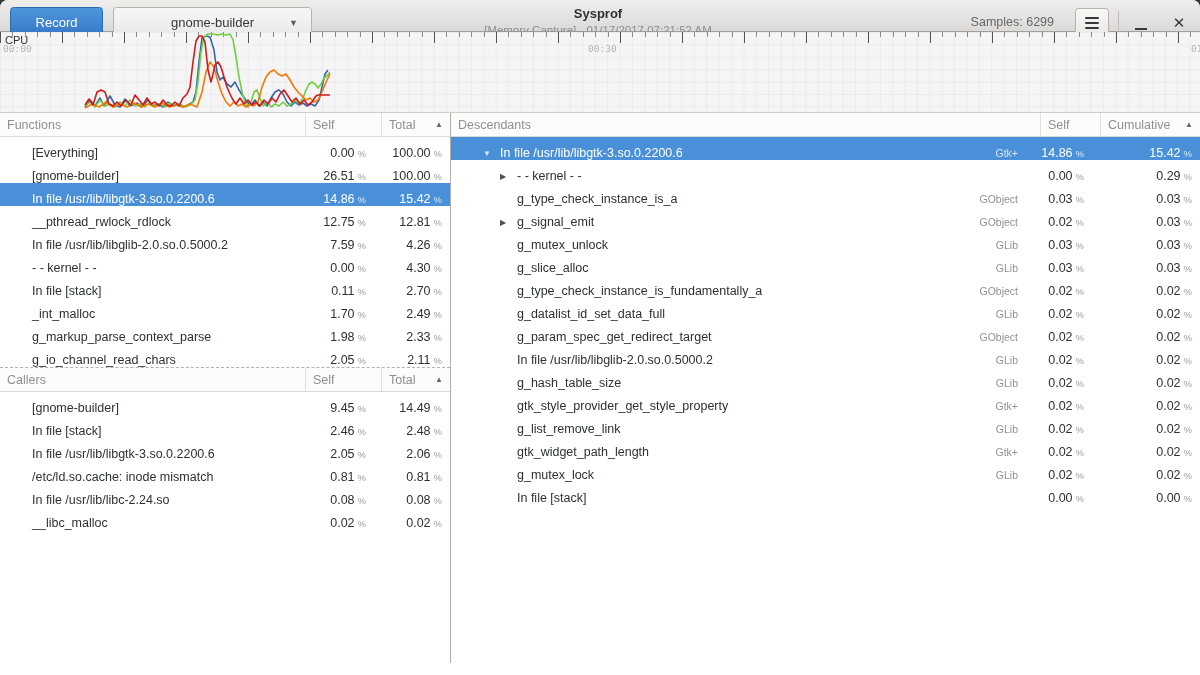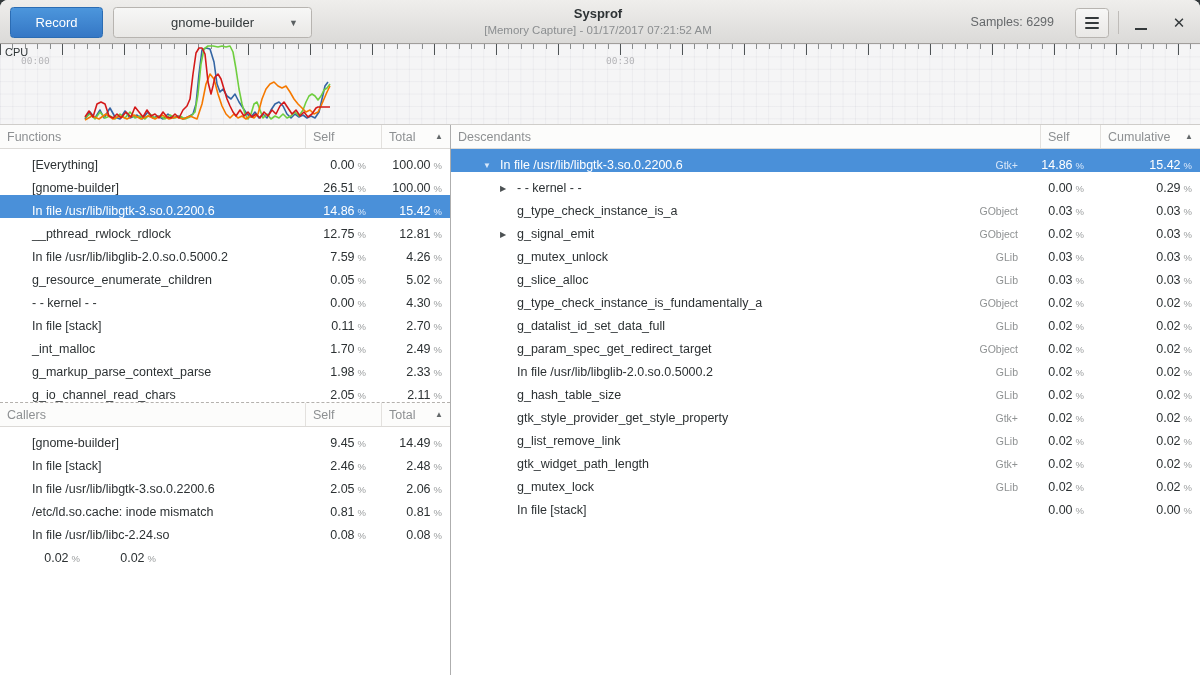--- a/index.html
+++ b/index.html
@@ -1,20 +1,20 @@
 <!DOCTYPE html>
 <html><head>
 <meta charset="utf-8">
 <style>
   html,body{margin:0;padding:0;background:#33393b;}
   .window{width:1200px;height:675px;background:#fff;border-radius:8px 8px 0 0;overflow:hidden;
           position:relative;font-family:"Liberation Sans",sans-serif;}
 
   
-  .headerbar{position:relative;height:44px;box-sizing:border-box;
+  .headerbar{position:relative;height:32px;box-sizing:border-box;
              background:linear-gradient(#efeeec,#dbdad8);border-bottom:1px solid #a19e9b;}
   .hb-btn{box-sizing:border-box;border-radius:3.5px;font-size:13px;display:flex;
           align-items:center;justify-content:center;cursor:pointer;}
   .btn-normal{background:linear-gradient(#f7f7f6,#e9e8e6);border:1px solid #b7b4b0;color:#33393b;}
   .record-btn{position:absolute;left:10px;top:7px;width:93px;height:31px;
               background:linear-gradient(#4c96dc,#3577c5);border:1px solid #2b6cb3;color:#fff;}
   .process-btn{position:absolute;left:113px;top:7px;width:199px;height:31px;}
   .process-btn .dd-arrow{position:absolute;right:13px;font-size:9px;color:#5a5f61;}
   .titles{position:absolute;left:300px;right:304px;top:6px;text-align:center;pointer-events:none;}
   .title{font-size:13px;font-weight:bold;color:#2d3234;}
@@ -33,21 +33,21 @@
 
   
   .cpu-graph{position:relative;height:80px;background:#f5f5f6;border-bottom:1px solid #cfcdca;
              box-sizing:content-box;overflow:hidden;
              background-image:linear-gradient(to right,rgba(80,80,110,.055) 1px,transparent 1px),
                               linear-gradient(to bottom,rgba(80,80,110,.055) 1px,transparent 1px);
              background-size:12.4px 12.4px;}
   .cpu-graph svg{position:absolute;left:0;top:0;}
   .cpu-label{position:absolute;left:5px;top:2px;font-size:11px;color:#2e3436;z-index:3;}
   .time-label{position:absolute;top:11px;font-size:9.5px;color:#b5b5b8;
-              font-family:"DejaVu Sans Mono",monospace;z-index:3;white-space:nowrap;margin-left:18px;}
+              font-family:"DejaVu Sans Mono",monospace;z-index:3;white-space:nowrap;}
 
   
   .main{display:flex;height:550px;}
   .left-pane{width:450px;box-sizing:border-box;}
   .v-divider{width:1px;background:#aeaeae;}
   .right-pane{flex:1;min-width:0;}
 
   .tbl-header{height:24px;box-sizing:border-box;display:flex;align-items:stretch;
               background:#fcfcfb;border-bottom:1px solid #dcdad7;color:#8d9092;font-size:12.5px;}
   .hcell{display:flex;align-items:center;box-sizing:border-box;padding:0 7px;}
@@ -253,25 +253,20 @@
             <div class="cell-name">__pthread_rwlock_rdlock</div>
             <div class="cell-self"><span class="num">12.75</span><span class="pctsign">%</span></div>
             <div class="cell-total"><span class="num">12.81</span><span class="pctsign">%</span></div>
           </div>
           <div class="row">
             <div class="cell-name">In file /usr/lib/libglib-2.0.so.0.5000.2</div>
             <div class="cell-self"><span class="num">7.59</span><span class="pctsign">%</span></div>
             <div class="cell-total"><span class="num">4.26</span><span class="pctsign">%</span></div>
           </div>
           <div class="row">
-            <div class="cell-name">g_resource_enumerate_children</div>
-            <div class="cell-self"><span class="num">0.05</span><span class="pctsign">%</span></div>
-            <div class="cell-total"><span class="num">5.02</span><span class="pctsign">%</span></div>
-          </div>
-          <div class="row">
             <div class="cell-name">- - kernel - -</div>
             <div class="cell-self"><span class="num">0.00</span><span class="pctsign">%</span></div>
             <div class="cell-total"><span class="num">4.30</span><span class="pctsign">%</span></div>
           </div>
           <div class="row">
             <div class="cell-name">In file [stack]</div>
             <div class="cell-self"><span class="num">0.11</span><span class="pctsign">%</span></div>
             <div class="cell-total"><span class="num">2.70</span><span class="pctsign">%</span></div>
           </div>
           <div class="row">
@@ -321,20 +316,21 @@
             <div class="cell-name">/etc/ld.so.cache: inode mismatch</div>
             <div class="cell-self"><span class="num">0.81</span><span class="pctsign">%</span></div>
             <div class="cell-total"><span class="num">0.81</span><span class="pctsign">%</span></div>
           </div>
           <div class="row">
             <div class="cell-name">In file /usr/lib/libc-2.24.so</div>
             <div class="cell-self"><span class="num">0.08</span><span class="pctsign">%</span></div>
             <div class="cell-total"><span class="num">0.08</span><span class="pctsign">%</span></div>
           </div>
           <div class="row">
+            <div class="cell-name">__libc_malloc</div>
             <div class="cell-self"><span class="num">0.02</span><span class="pctsign">%</span></div>
             <div class="cell-total"><span class="num">0.02</span><span class="pctsign">%</span></div>
           </div>
         </div>
     </div>
 
     <div class="v-divider"></div>
 
     <div class="right-pane">
       <div class="tbl-header">

